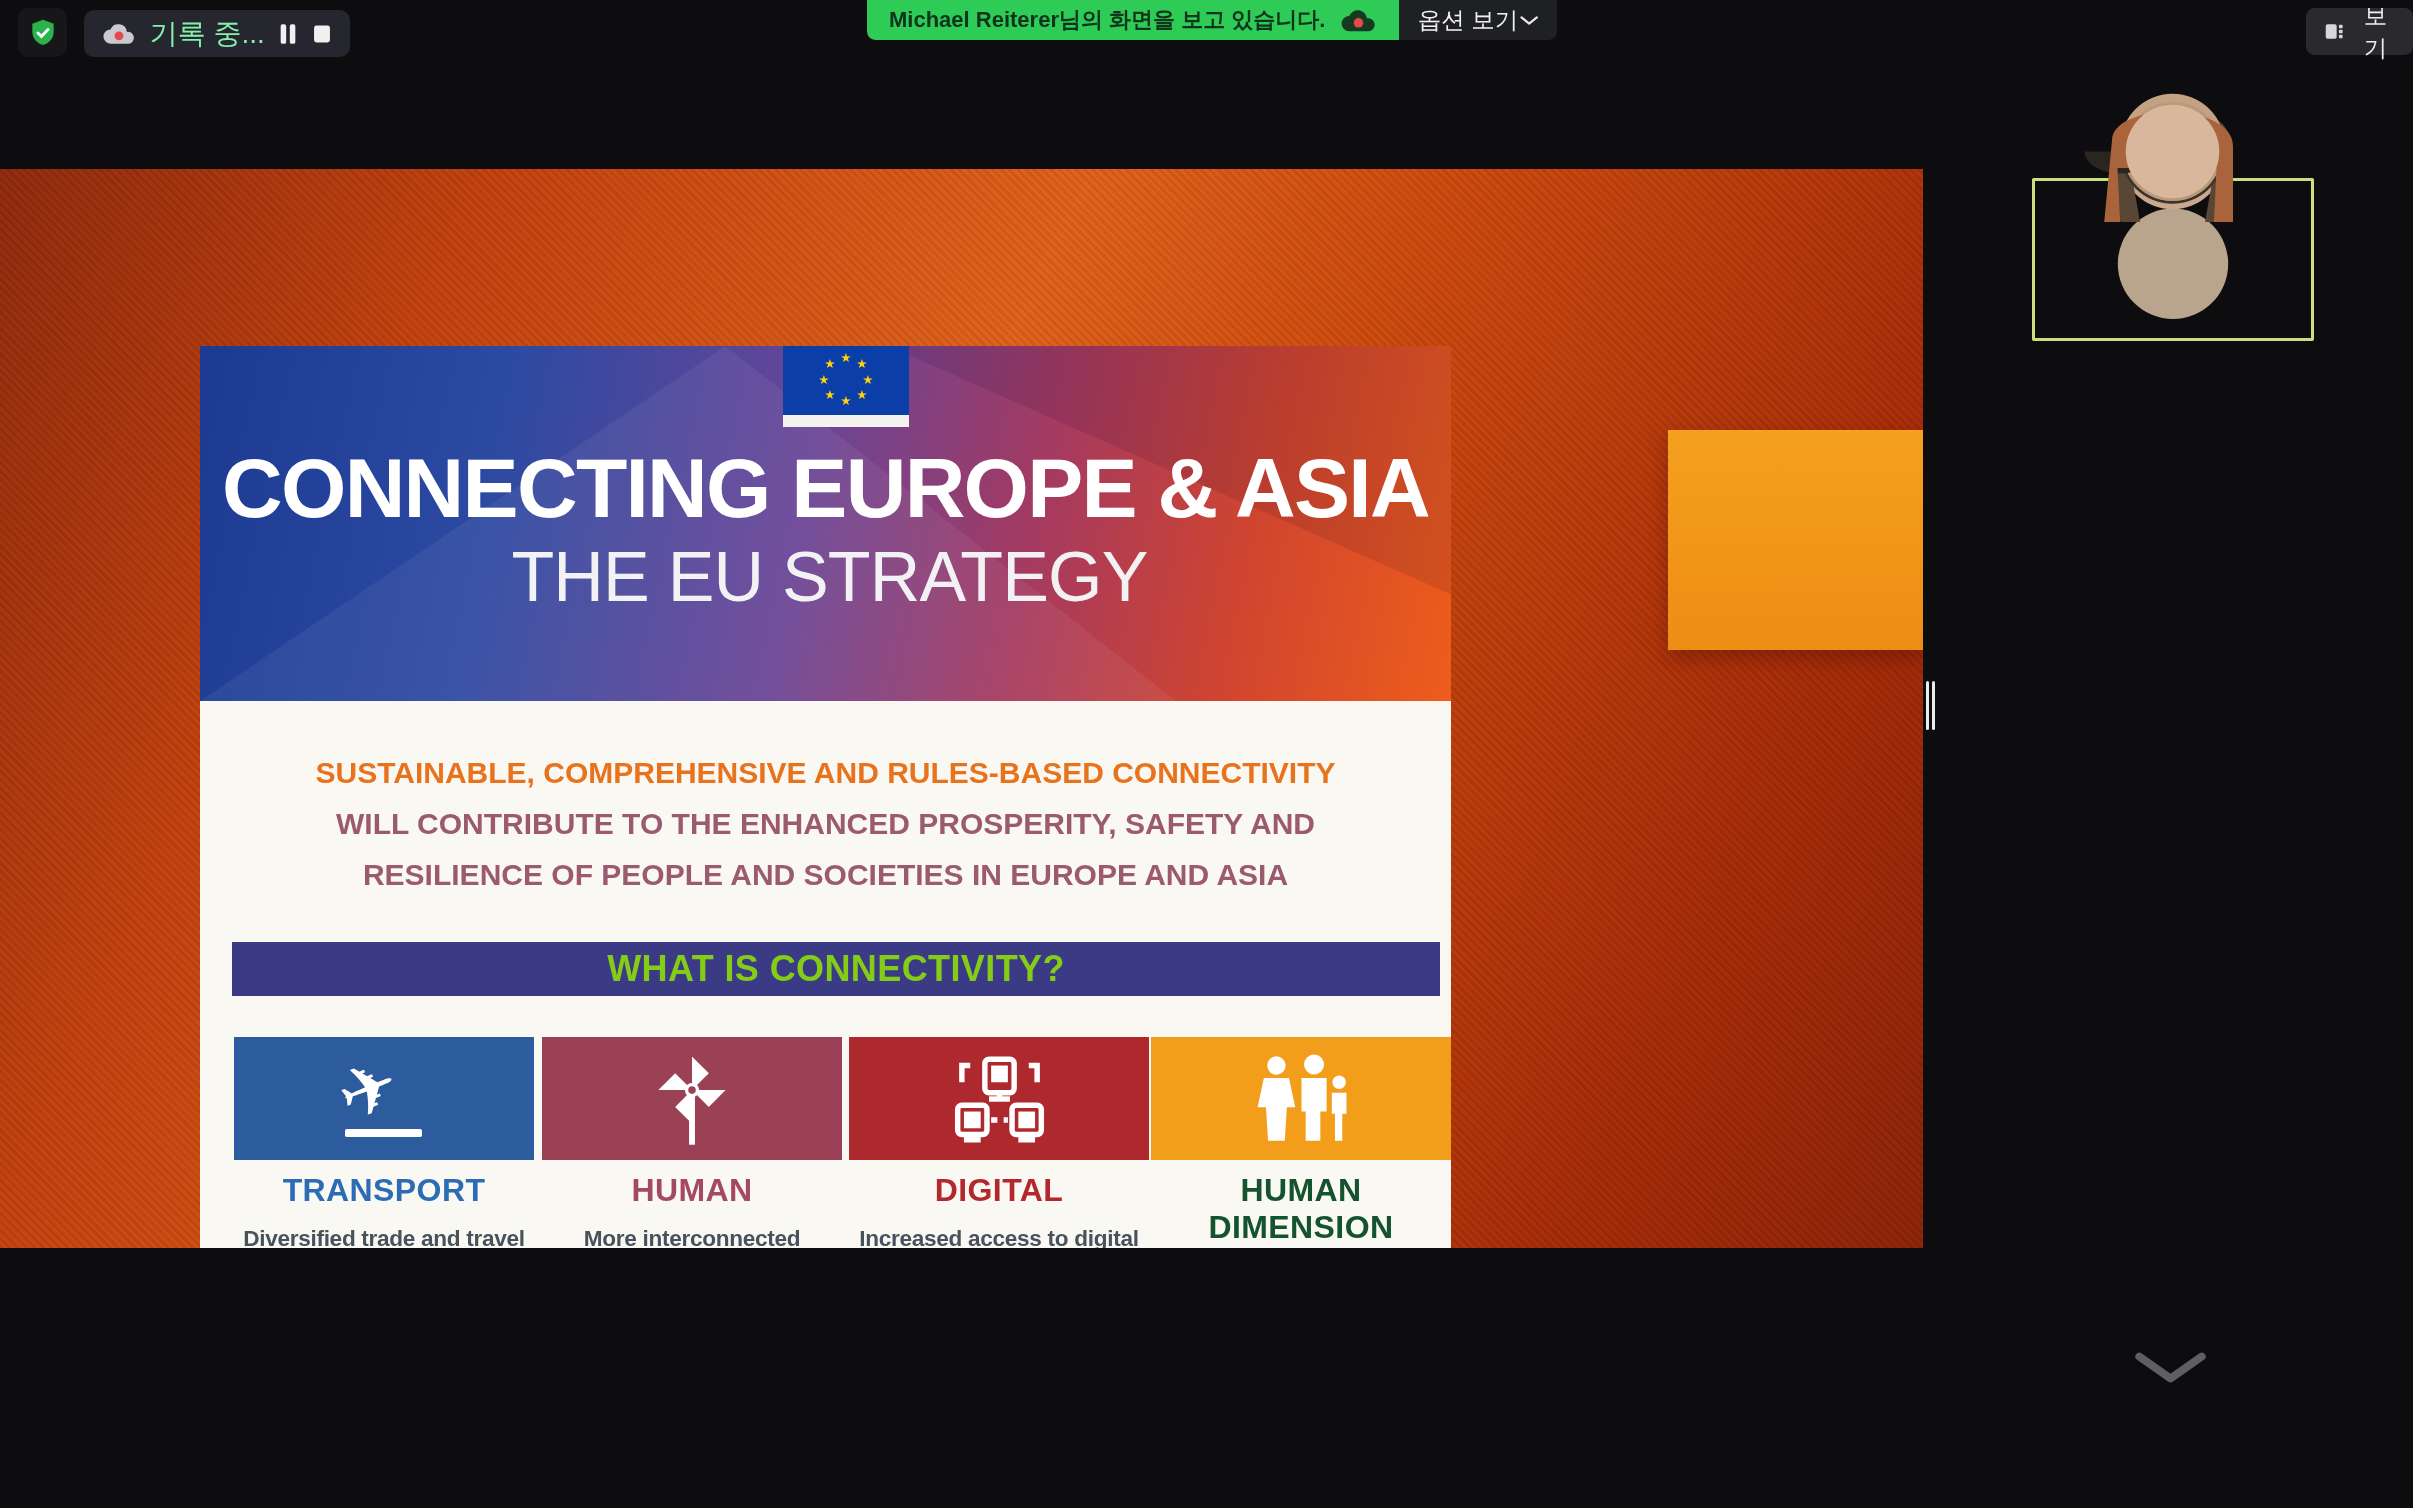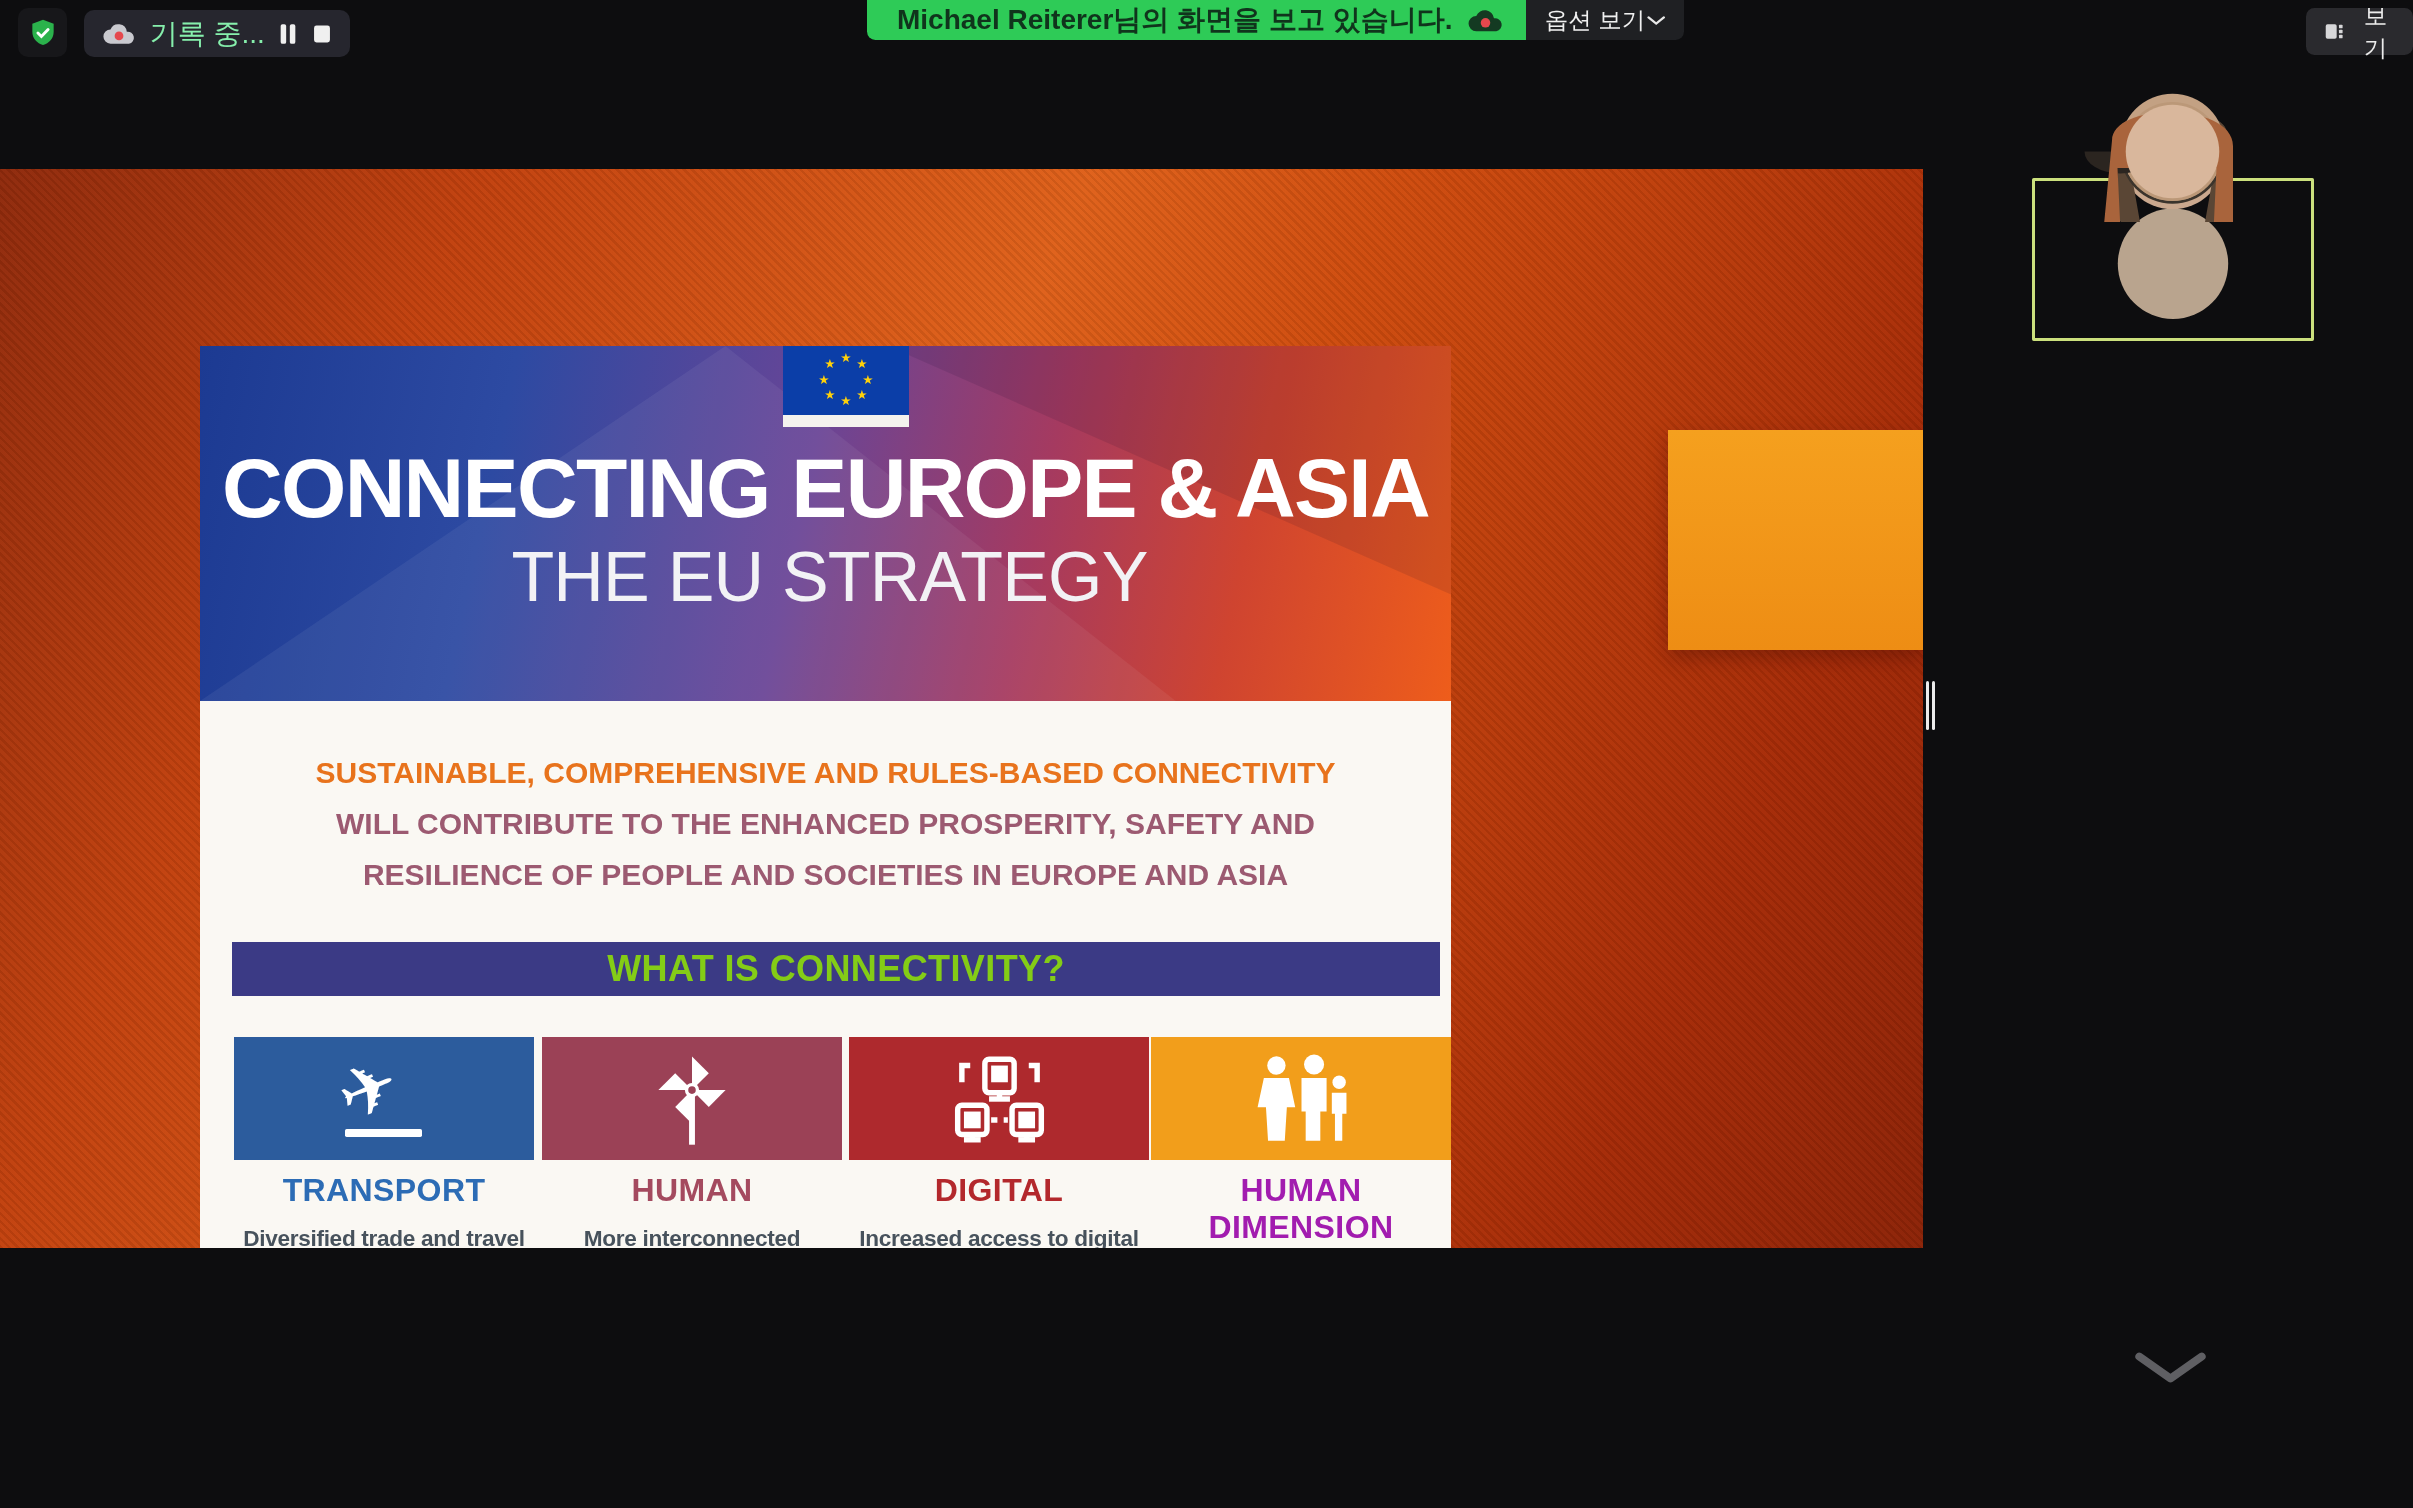--- a/index.html
+++ b/index.html
@@ -10,21 +10,21 @@
   }
 
   
   .topbar{position:absolute;left:0;top:0;width:2413px;height:69px;background:#0d0d0f;z-index:40;}
   .shield-badge{position:absolute;left:18.4px;top:8.4px;width:49px;height:49px;background:#17171a;border-radius:10px;display:flex;align-items:center;justify-content:center;}
   .rec-pill{position:absolute;left:84px;top:10px;height:47px;background:#26262e;border-radius:10px;display:flex;align-items:center;gap:13.4px;padding:0 18.4px;}
   .rec-label{color:#86efac;font-size:28px;}
   .rec-btn{background:none;border:none;padding:0;cursor:pointer;display:flex;align-items:center;}
   .share-banner{position:absolute;left:867px;top:0;height:40px;display:flex;z-index:41;}
   .banner-green{background:#2ecb57;display:flex;align-items:center;gap:15px;padding:0 22px;border-bottom-left-radius:8.4px;}
-  .banner-green span{color:#10341c;font-size:28px;font-weight:bold;white-space:nowrap;margin-left:8px;}
+  .banner-green span{color:#10341c;font-size:22px;font-weight:bold;white-space:nowrap;}
   .banner-options{background:#1f2023;border:none;color:#f0f0f0;font-size:23.5px;display:flex;align-items:center;gap:2px;padding:0 18.4px;border-bottom-right-radius:8.4px;cursor:pointer;}
   .view-btn{position:absolute;left:2306px;top:8.4px;height:47px;background:#2a2a2e;border:none;border-radius:8.4px;color:#ececec;font-size:23.5px;display:flex;align-items:center;gap:10px;padding:0 17px;cursor:pointer;}
 
   
   .share-area{position:absolute;left:0;top:169px;width:1923px;height:1079px;overflow:hidden;
     background:
       repeating-linear-gradient(45deg, rgba(0,0,0,0.07) 0 2.5px, rgba(255,255,255,0.015) 2.5px 5.9px),
       linear-gradient(115deg,#8f2a0c 0%,#c2410e 20%,#df611a 45%,#cf4c0e 58%,#a62b07 85%,#8c2307 100%);}
   .sticky{position:absolute;left:1668px;top:261px;width:255px;height:220px;
     background:linear-gradient(180deg,#f5a01e 0%,#ee8d14 100%);box-shadow:0 8.4px 18.4px rgba(60,10,0,.35);}
@@ -46,21 +46,21 @@
   .subtitle .l2,.subtitle .l3{color:#9c5a71;}
   .section-banner{position:absolute;left:32px;top:596px;width:1208px;height:54px;background:#3b3a85;color:#84cc16;
     display:flex;align-items:center;justify-content:center;font-size:36px;font-weight:bold;letter-spacing:0.4px;}
   .col{position:absolute;top:691px;width:300px;}
   .col .iconbox{width:300px;height:123px;display:flex;align-items:center;justify-content:center;}
   .col .col-title{margin-top:11.7px;text-align:center;font-size:32px;font-weight:bold;letter-spacing:0.4px;}
   .col .col-body{margin-top:11.7px;text-align:center;font-size:22.6px;font-weight:bold;color:#47525c;line-height:38px;letter-spacing:-0.3px;}
   .col-transport{left:34px;}  .col-transport .iconbox{background:#2c5c9d;} .col-transport .col-title{color:#2c6cb5;}
   .col-energy{left:342px;}    .col-energy .iconbox{background:#9b4156;}   .col-energy .col-title{color:#a44a5f;}
   .col-digital{left:649px;}   .col-digital .iconbox{background:#ae292d;}  .col-digital .col-title{color:#b3282c;}
-  .col-human{left:951px;}    .col-human .iconbox{background:#f29e1b;}    .col-human .col-title{color:#a21caf;}
+  .col-human{left:951px;}    .col-human .iconbox{background:#f29e1b;}    .col-human .col-title{color:#14532d;}
   .plane-wrap{position:relative;width:101px;height:80px;}
   .plane{position:absolute;left:5px;top:-10px;font-size:70px;color:#fff;transform:rotate(-22deg);}
   .plane-bar{position:absolute;left:11.7px;bottom:1.7px;width:77px;height:7.5px;background:#fff;border-radius:1.7px;}
 
   
   .divider{position:absolute;left:1924px;top:681px;width:13.4px;height:49px;z-index:30;cursor:col-resize;}
   .divider i{position:absolute;top:0;width:3.4px;height:49px;background:#ececec;border-radius:1.7px;}
   .divider i:first-child{left:1.7px;} .divider i:last-child{left:7.5px;}
 
   

